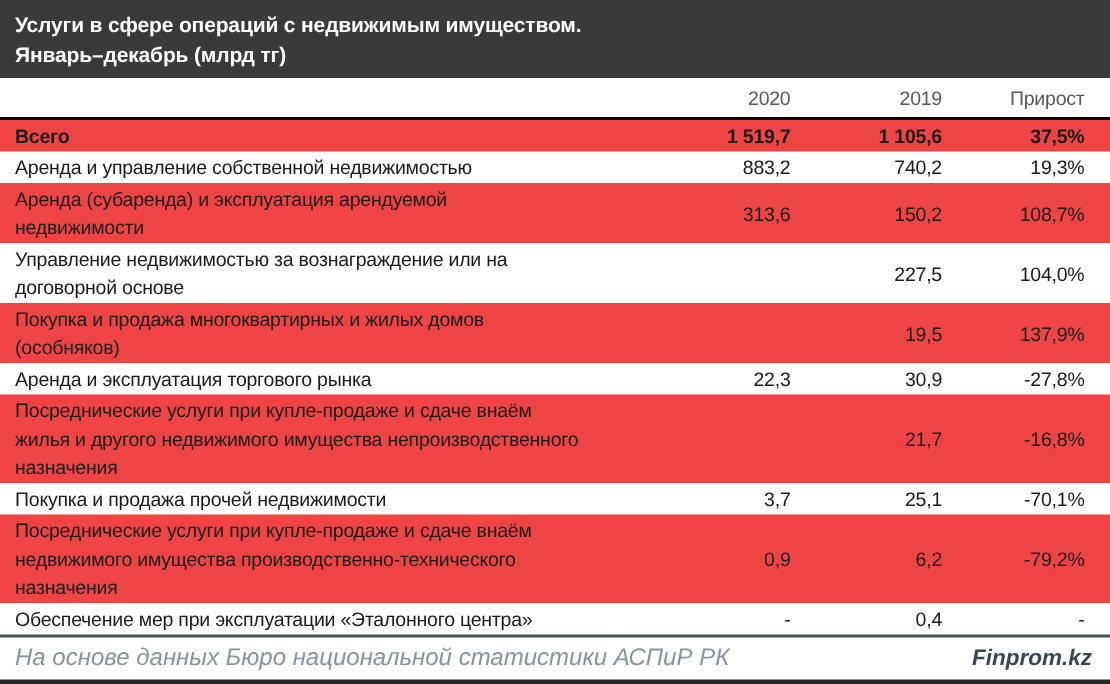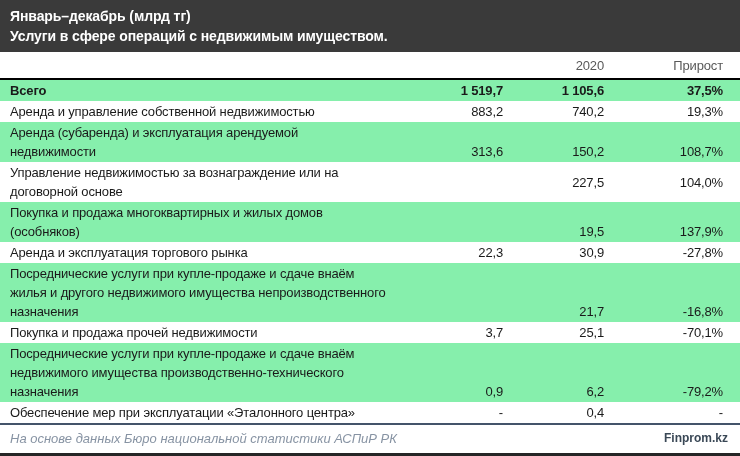--- a/index.html
+++ b/index.html
@@ -11,50 +11,51 @@
   .title-bar { background:#3a3a3a; color:#ffffff; font-weight:bold; font-size:14px;
                line-height:20px; padding:6px 12px 6px 10px; height:52px; letter-spacing:-0.1px; }
 
   
   .col-header { display:flex; align-items:center; height:28px; border-bottom:2px solid #000;
                 color:#595959; font-size:13.5px; }
 
   
   .table-body { flex:1; }
   .row { display:flex; align-items:center; padding:1px 0; }
-  .row.alt { background:#86efac;align-items:flex-end; }
+  .row.alt { background:#ef4444; }
   .row.total { font-weight:bold; }
   .cell { font-size:13px; line-height:19px; color:#1a1a1a; letter-spacing:-0.15px; }
   .cell.label { flex:1; padding-left:10px; padding-right:4px; white-space:pre-line; }
   .cell.num { text-align:right; }
   .c1 { width:93px; }
   .c2 { width:101px; }
-  .c3 { width:136px; padding-right:17px; }
+  .c3 { width:112px; padding-right:17px; }
   .col-header .cell { color:#595959; }
 
   
   .footer { display:flex; justify-content:space-between; align-items:center;
             border-top:2px solid #44546a; border-bottom:3px solid #262626;
             padding:4px 12px 5px 10px; height:33px; background:#fff; }
-  .source { font-style:italic; color:#8793a3; font-size:13px; line-height:19px; }
-  .brand { font-weight:bold; color:#3a4856; font-size:12px; line-height:19px; }
+  .source { font-style:italic; color:#8793a3; font-size:16px; line-height:19px; }
+  .brand { font-style:italic; font-weight:bold; color:#3a4856; font-size:15px; line-height:19px; }
 </style>
 </head>
 <body>
 
 <div class="page">
 
   <div class="title-bar">
+    <div>Услуги в сфере операций с недвижимым имуществом.</div>
     <div>Январь–декабрь (млрд тг)</div>
-    <div>Услуги в сфере операций с недвижимым имуществом.</div>
   </div>
 
   <div class="col-header">
     <div class="cell label"></div>
     <div class="cell num c1">2020</div>
+    <div class="cell num c2">2019</div>
     <div class="cell num c3">Прирост</div>
   </div>
 
   <div class="table-body">
       <div class="row alt total">
         <div class="cell label">Всего</div>
         <div class="cell num c1">1 519,7</div>
         <div class="cell num c2">1 105,6</div>
         <div class="cell num c3">37,5%</div>
       </div>

